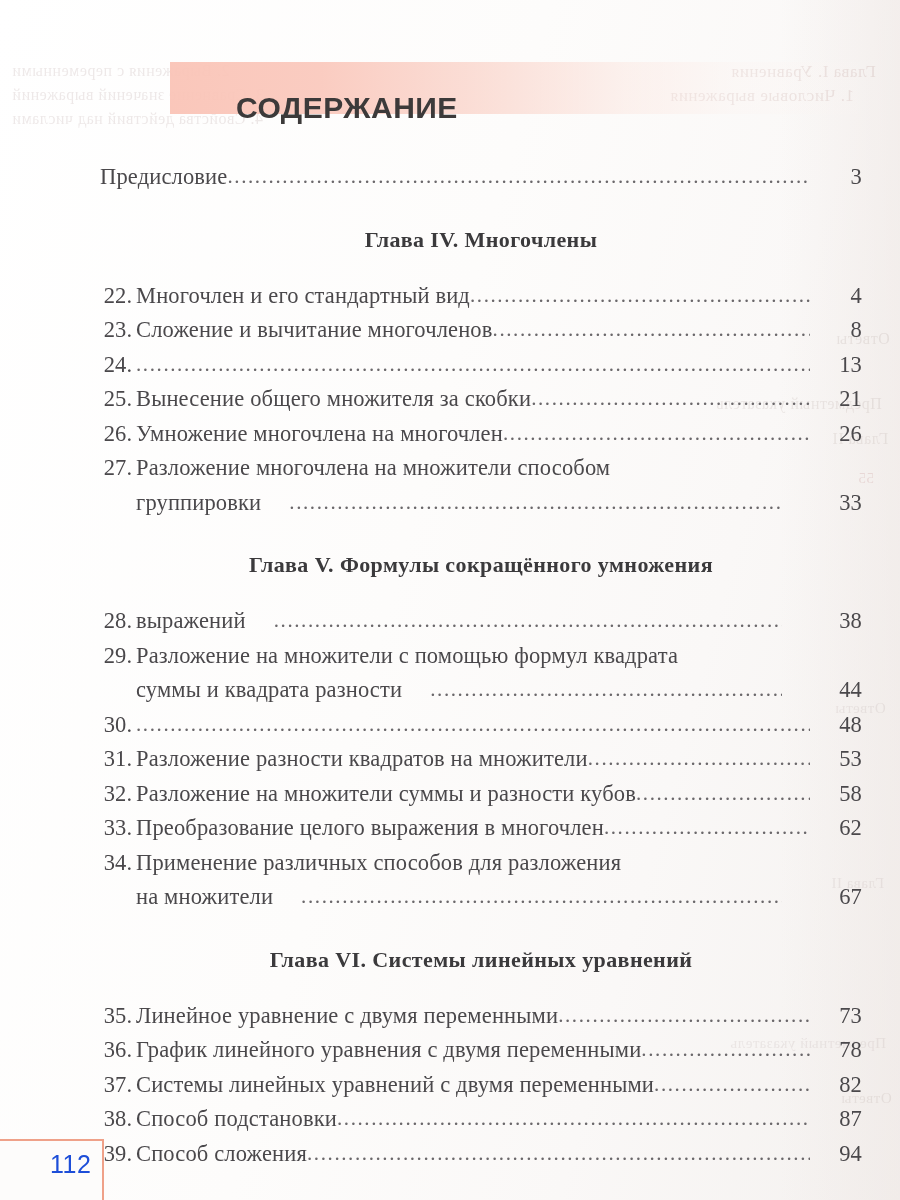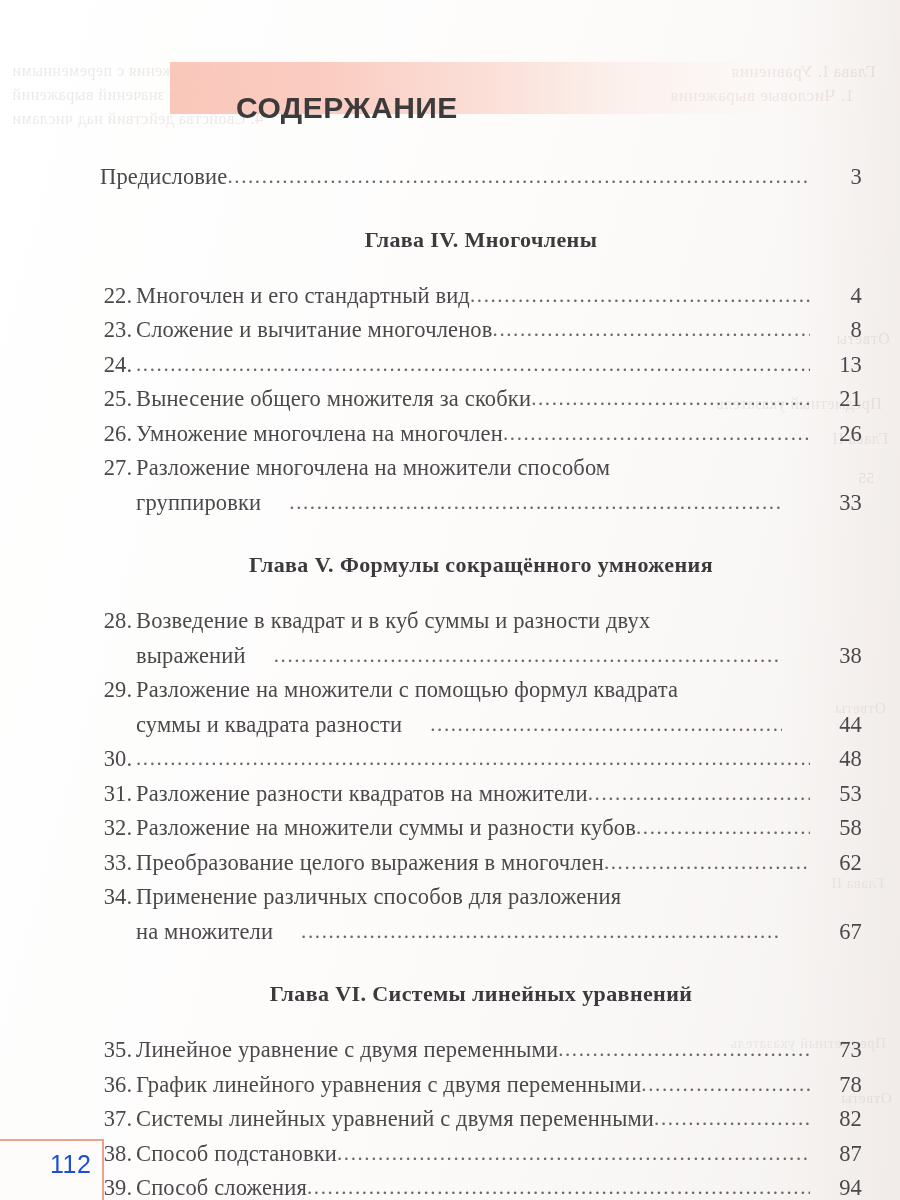--- a/index.html
+++ b/index.html
@@ -295,25 +295,20 @@
   </div>
 
   <div class="gap-lg"></div>
 
   <div class="chapter-heading">Глава V. Формулы сокращённого умножения</div>
   <div class="gap-md"></div>
 
   <div class="entry">
     <span class="entry-num">28.</span>
     <div class="entry-body">
-      <div class="entry-line">
-        <span class="entry-text">Возведение в квадрат и в куб суммы и разности двух</span>
-        <span class="leaders hidden">........................................................................................................</span>
-        <span class="entry-page"></span>
-      </div>
       <div class="entry-cont">
         <span class="entry-text">выражений</span>
         <span class="leaders">........................................................................................................</span>
         <span class="entry-page">38</span>
       </div>
     </div>
   </div>
 
   <div class="entry">
     <span class="entry-num">29.</span>

